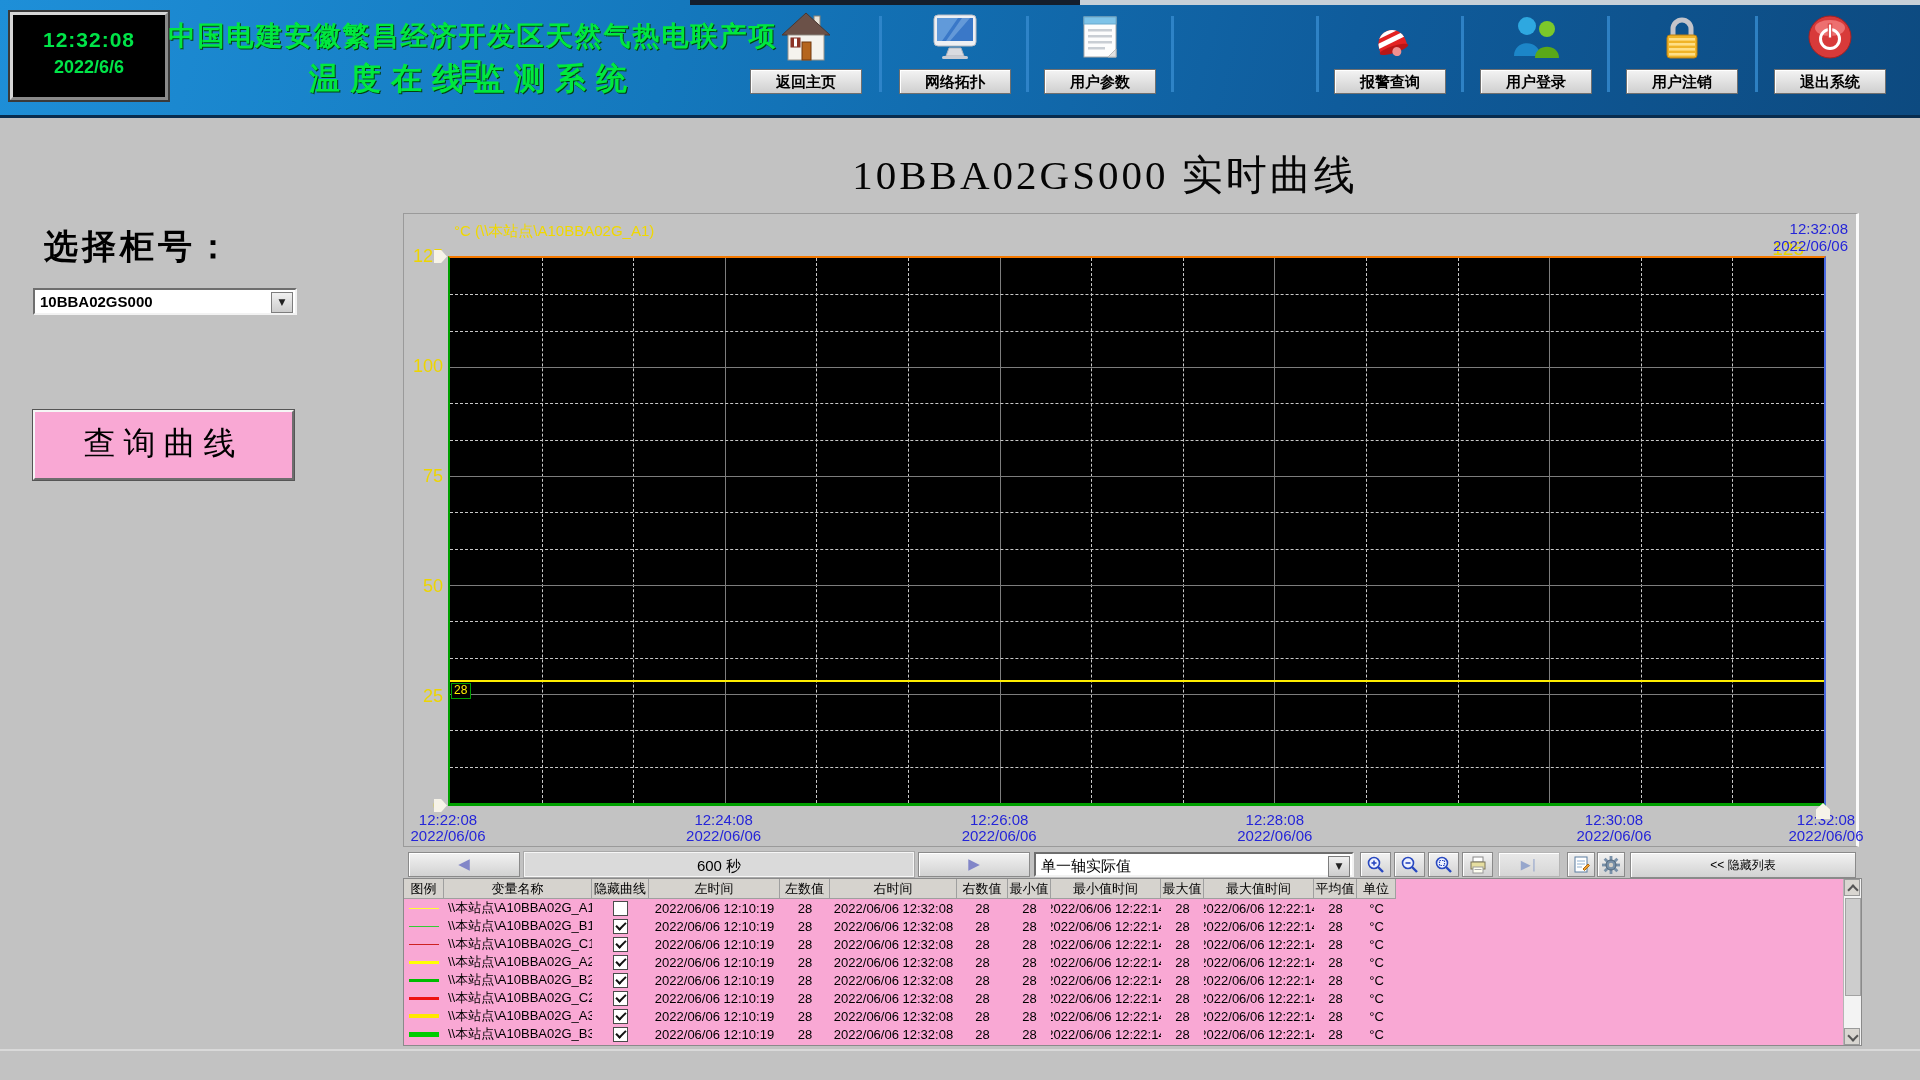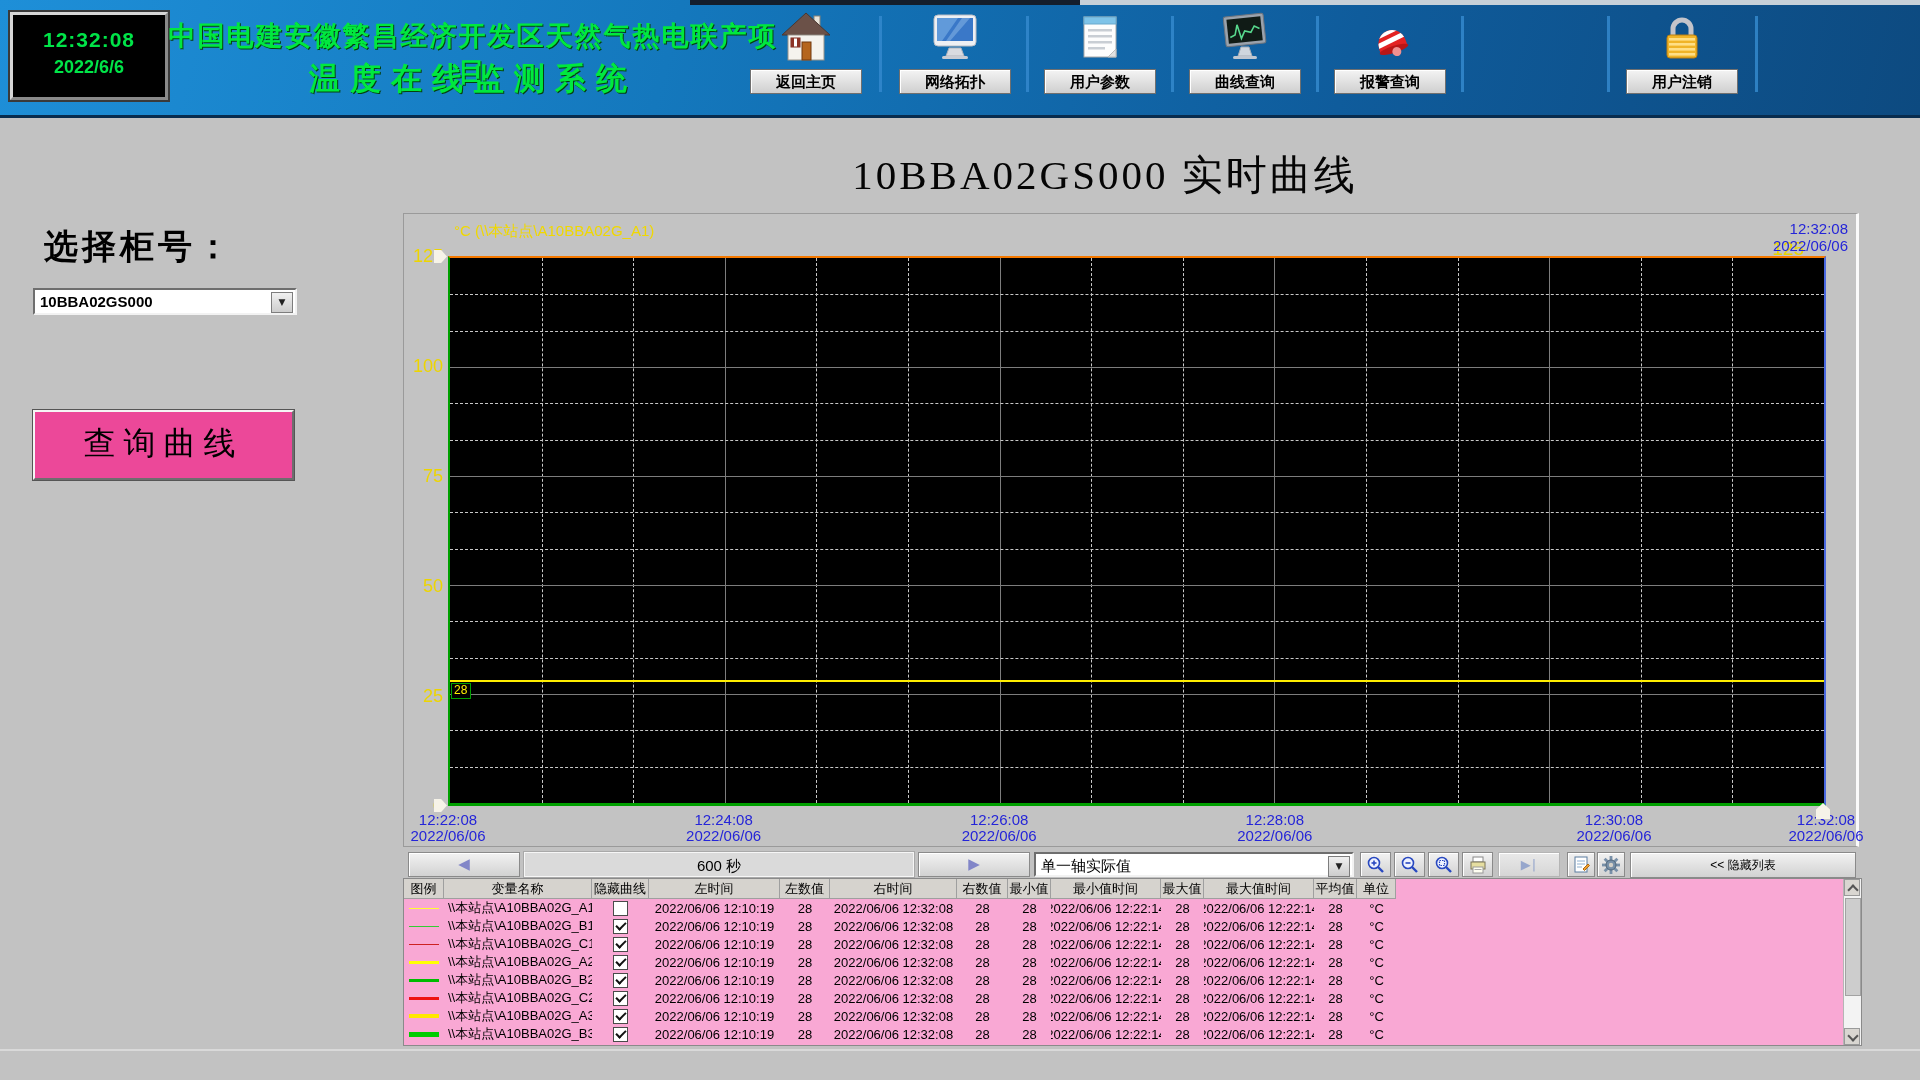--- a/index.html
+++ b/index.html
@@ -30,21 +30,21 @@
   
   .page-title{left:750px;top:148px;width:710px;text-align:center;color:#050505;
               font:41px "Liberation Serif",serif;letter-spacing:3px;}
   .select-label{left:44px;top:224px;color:#000;font:bold 34px "Liberation Serif",serif;letter-spacing:4px;}
   .combo{background:#fff;border:2px solid;border-color:#6e6e6e #f2f2f2 #f2f2f2 #6e6e6e;}
   .cabinet{left:33px;top:288px;width:264px;height:27px;box-sizing:border-box;}
   .combo .val{position:absolute;left:5px;top:3px;font-size:15px;font-weight:bold;color:#000;}
   .combo .drop{position:absolute;right:2px;top:2px;width:20px;height:19px;text-align:center;line-height:19px;
                background:linear-gradient(180deg,#f0f0f0,#cdcdcd);border:1px solid #7d7d7d;
                font-family:"DejaVu Sans",sans-serif;font-size:9px;color:#222;cursor:pointer;}
-  .query-btn{left:33px;top:410px;width:257px;height:66px;background:#ec4899;
+  .query-btn{left:33px;top:410px;width:257px;height:66px;background:#f9a8d4;
              border:2px solid;border-color:#f5f5f5 #6e6e6e #6e6e6e #f5f5f5;box-shadow:0 0 0 1px #555;
              font:32px "Liberation Serif",serif;letter-spacing:8px;text-align:center;line-height:62px;cursor:pointer;}
 
   
   .chart-panel{left:403px;top:213px;width:1452px;height:632px;background:#c3c3c3;
                border:1px solid #9a9a9a;border-right:3px solid #fafafa;}
   .unit-label{left:50px;top:8px;font-size:15px;color:#f0d800;}
   .cursor-time{right:8px;top:6px;text-align:right;color:#2525d8;font-size:15px;line-height:17px;z-index:5;}
   .right-ymax{right:52px;top:24px;color:#e8d400;font-size:19px;z-index:4;}
   .plot{left:44px;top:42px;width:1378px;height:550px;background:#000;box-sizing:border-box;
@@ -145,32 +145,20 @@
         <rect x="15" y="19" width="24" height="2.5" fill="#c9ced4"></rect>
         <rect x="15" y="25" width="24" height="2.5" fill="#c9ced4"></rect>
         <rect x="15" y="31" width="24" height="2.5" fill="#c9ced4"></rect>
         <rect x="15" y="37" width="17" height="2.5" fill="#c9ced4"></rect>
         <polygon points="43,47 35,47 43,39" fill="#e2e2e2" stroke="#bdbdbd"></polygon>
       </svg>
       <div class="nav-btn">用户参数</div>
     </div>
     <div class="abs nav-sep" style="left:1171px"></div>
 
-    <div class="abs nav-item" style="left:1186px">
-      <svg width="54" height="54" viewBox="0 0 54 54">
-        <g transform="rotate(-6 27 24)">
-          <rect x="7" y="5" width="40" height="30" rx="2" fill="#9aa2ac" stroke="#6d747e"></rect>
-          <rect x="10" y="8" width="34" height="24" fill="#101b16"></rect>
-          <polyline points="12,26 17,24 20,14 23,28 27,21 33,23 37,17 42,20" fill="none" stroke="#58d98e" stroke-width="1.6"></polyline>
-        </g>
-        <polygon points="23,37 31,37 34,46 20,46" fill="#cfd6de" stroke="#a5acb6"></polygon>
-        <rect x="15" y="46" width="24" height="3" rx="1.5" fill="#bfc6d0"></rect>
-      </svg>
-      <div class="nav-btn">曲线查询</div>
-    </div>
     <div class="abs nav-sep" style="left:1316px"></div>
 
     <div class="abs nav-item" style="left:1331px">
       <svg width="54" height="54" viewBox="0 0 54 54">
         <g transform="rotate(-18 27 27)">
           <defs>
               <clipPath id="bellclip">
                 <path d="M13,36 C13,15 41,15 41,36 L41,40 L13,40 Z"></path>
               </clipPath>
             </defs>
@@ -180,35 +168,53 @@
             <rect x="8" y="28" width="40" height="5" fill="#ffffff" transform="rotate(-8 27 30)"></rect>
           </g>
           <ellipse cx="27" cy="40" rx="15" ry="3.5" fill="#b81616"></ellipse>
           <circle cx="29" cy="43" r="4.5" fill="#f09090"></circle>
         </g>
       </svg>
       <div class="nav-btn">报警查询</div>
     </div>
     <div class="abs nav-sep" style="left:1461px"></div>
 
+    <div class="abs nav-item" style="left:1477px">
+      <svg width="54" height="54" viewBox="0 0 54 54">
+        <circle cx="18" cy="16" r="9" fill="#2ea8e0"></circle>
+        <path d="M5,46 C5,29 31,29 31,46 Z" fill="#1c86c8"></path>
+        <circle cx="38" cy="19" r="8" fill="#7cc82a"></circle>
+        <path d="M26,48 C26,33 50,33 50,48 Z" fill="#5aa818"></path>
+      </svg>
+      <div class="nav-btn">用户登录</div>
+    </div>
     <div class="abs nav-sep" style="left:1607px"></div>
 
     <div class="abs nav-item" style="left:1623px">
       <svg width="54" height="54" viewBox="0 0 54 54">
         <path d="M18,27 v-8 a9,9 0 0 1 18,0 v8" fill="none" stroke="#c4c4ca" stroke-width="5"></path>
         <rect x="12" y="25" width="30" height="23" rx="3" fill="#f0b428" stroke="#b97f12"></rect>
         <rect x="14" y="28" width="26" height="2.6" fill="#ffdf86"></rect>
         <rect x="14" y="33" width="26" height="2.6" fill="#ffdf86"></rect>
         <rect x="14" y="38" width="26" height="2.6" fill="#ffdf86"></rect>
         <rect x="14" y="43" width="26" height="2.6" fill="#ffdf86"></rect>
       </svg>
       <div class="nav-btn">用户注销</div>
     </div>
     <div class="abs nav-sep" style="left:1755px"></div>
 
+    <div class="abs nav-item" style="left:1771px">
+      <svg width="54" height="54" viewBox="0 0 54 54">
+        <circle cx="27" cy="27" r="21" fill="#d83a3a" stroke="#a82020"></circle>
+        <ellipse cx="27" cy="18" rx="15" ry="8" fill="#ff9c9c" opacity="0.55"></ellipse>
+        <circle cx="27" cy="29" r="9.5" fill="none" stroke="#ffffff" stroke-width="3"></circle>
+        <rect x="25.3" y="14" width="3.4" height="14" fill="#ffffff" stroke="#d83a3a" stroke-width="1"></rect>
+      </svg>
+      <div class="nav-btn">退出系统</div>
+    </div>
   </div>
   <div class="abs strip-dark"></div>
   <div class="abs strip-light"></div>
 
   <div class="abs page-title">10BBA02GS000 实时曲线</div>
 
   <div class="abs select-label">选择柜号：</div>
   <div class="abs combo cabinet">
     <span class="val">10BBA02GS000</span>
     <span class="drop">▼</span>

